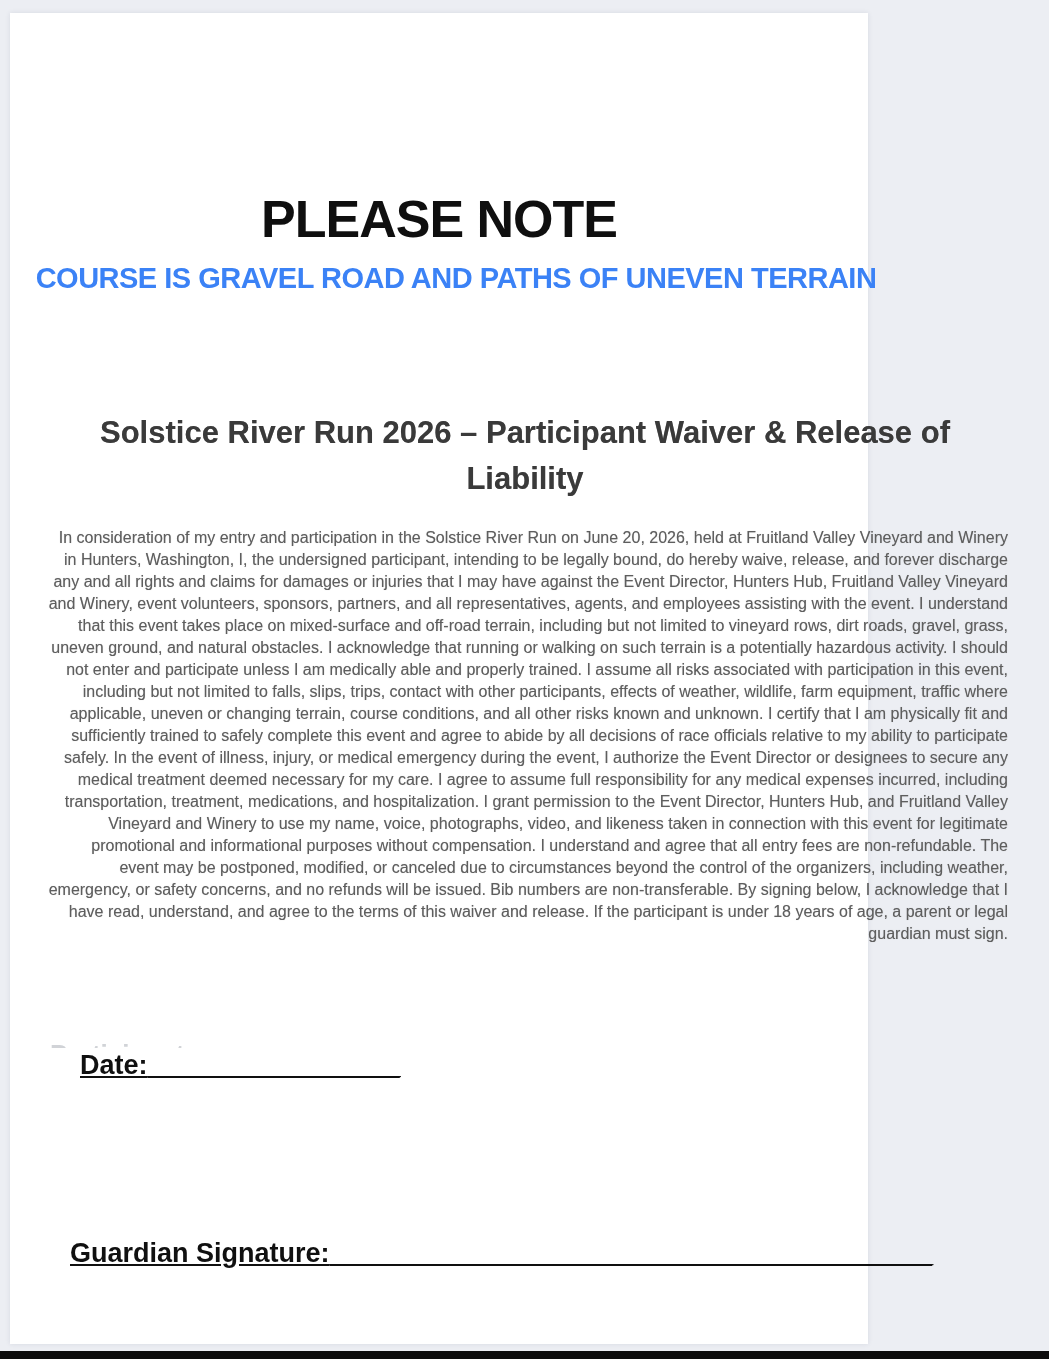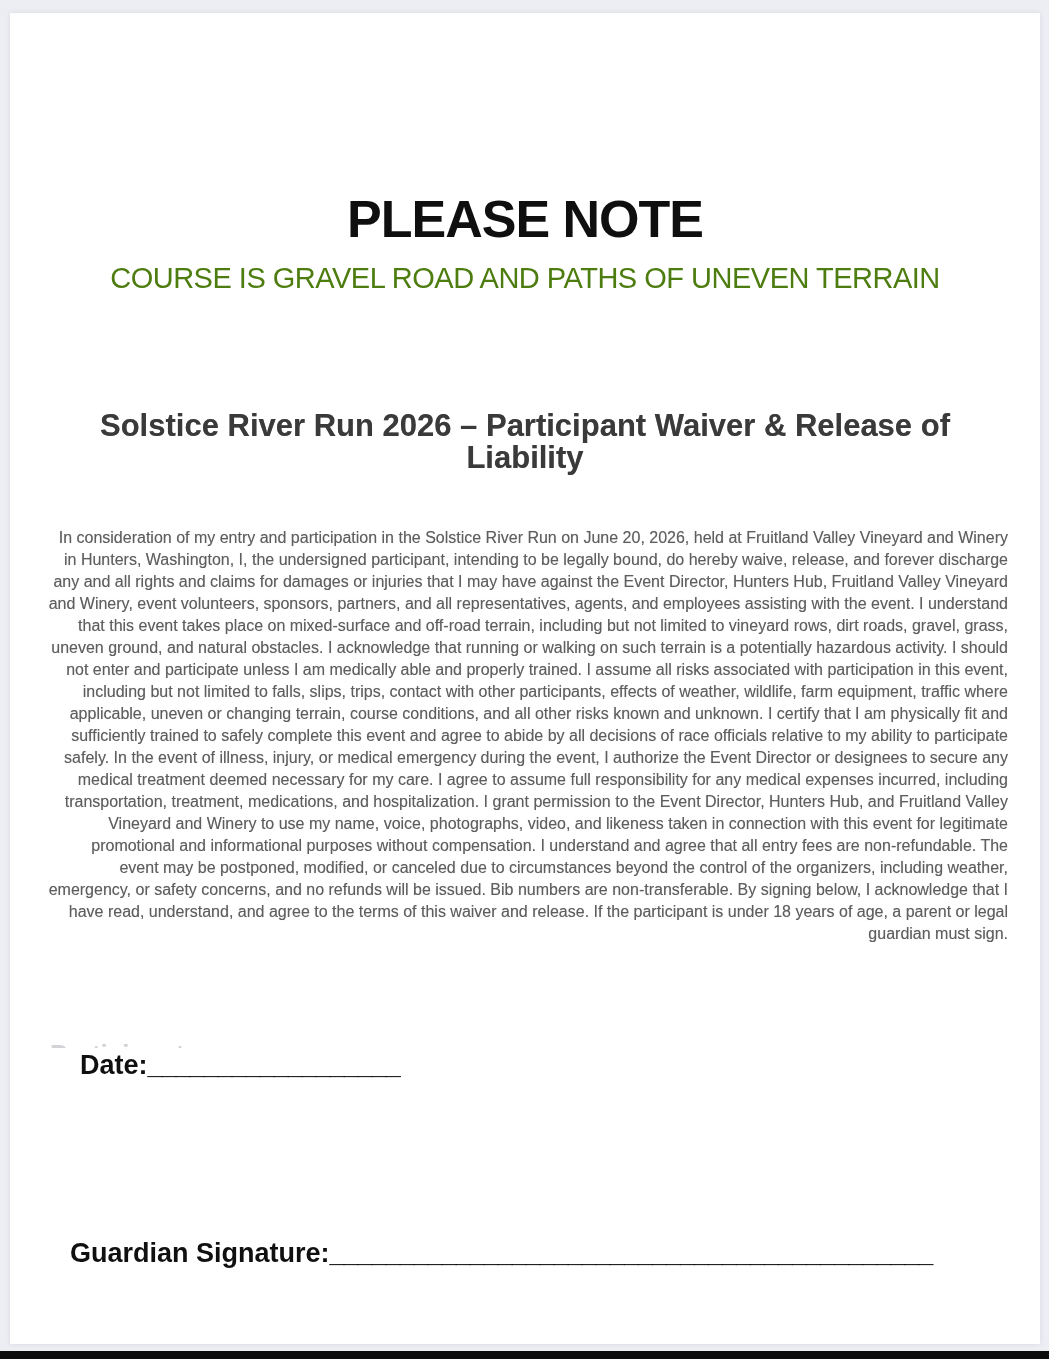--- a/index.html
+++ b/index.html
@@ -6,41 +6,41 @@
   body {
     width: 1049px; height: 1359px;
     position: relative;
     background: #eceef3;
     overflow: hidden;
     font-family: "Liberation Sans", sans-serif;
   }
   .page {
     position: absolute;
     left: 10px; top: 13px;
-    width: 1030px; height: 1331px;
+    width: 858px; height: 1331px;
     background: #ffffff;
     box-shadow: 0 0 5px rgba(40,50,80,0.10);
   }
   .notice-title {
     position: absolute; top: 176px; left: 0; width: 100%;
     text-align: center;
     font-size: 52px; font-weight: 700; letter-spacing: -1px;
     color: #0f0f0f;
     font-family: "Liberation Sans", sans-serif;
   }
   .notice-subtitle {
-    position: absolute; top: 249px; left: 0; width: 100%;
+    position: absolute; top: 249px; left: 17px; width: 100%;
     text-align: center;
-    font-size: 29px; font-weight: 400; letter-spacing: -0.5px;
-    color: #4d7c0f;
+    font-size: 29px; font-weight: 700; letter-spacing: -0.5px;
+    color: #3b82f6;
   }
   .waiver-title {
     position: absolute; top: 397px; left: 55px; width: 920px;
     text-align: center;
-    font-size: 31px; font-weight: 700; line-height: 32px;
+    font-size: 31px; font-weight: 700; line-height: 46px;
     color: #3a3a3a;
     text-shadow: 0 0 0.6px rgba(60,60,60,0.55);
   }
   .waiver-body {
     position: absolute; top: 514px; left: 38px; width: 960px;
     font-size: 16px; line-height: 22px;
     color: #5e5e5e;
     text-align: right;
     text-shadow: 0 0 0.7px rgba(110,110,110,0.5);
   }
@@ -52,20 +52,21 @@
   .obscured-remnant span {
     display: block;
     font-size: 26px; font-weight: 700; line-height: 30px;
     color: #9aa0a8;
   }
   .fill-row {
     position: absolute;
     font-size: 27px; font-weight: 700;
     color: #101010; white-space: nowrap;
     letter-spacing: 0px;
+    text-decoration: underline;
   }
   .fill-row .line {
     font-weight: 700; color: #101010; letter-spacing: -1px;
   }
   .row-date        { top: 1037px; left: 70px; }
   .row-participant { top: 1135px; left: 75px; }
   .row-guardian    { top: 1225px; left: 60px; }
   .bottom-bar {
     position: absolute; left: 0; bottom: 0;
     width: 100%; height: 8px;

